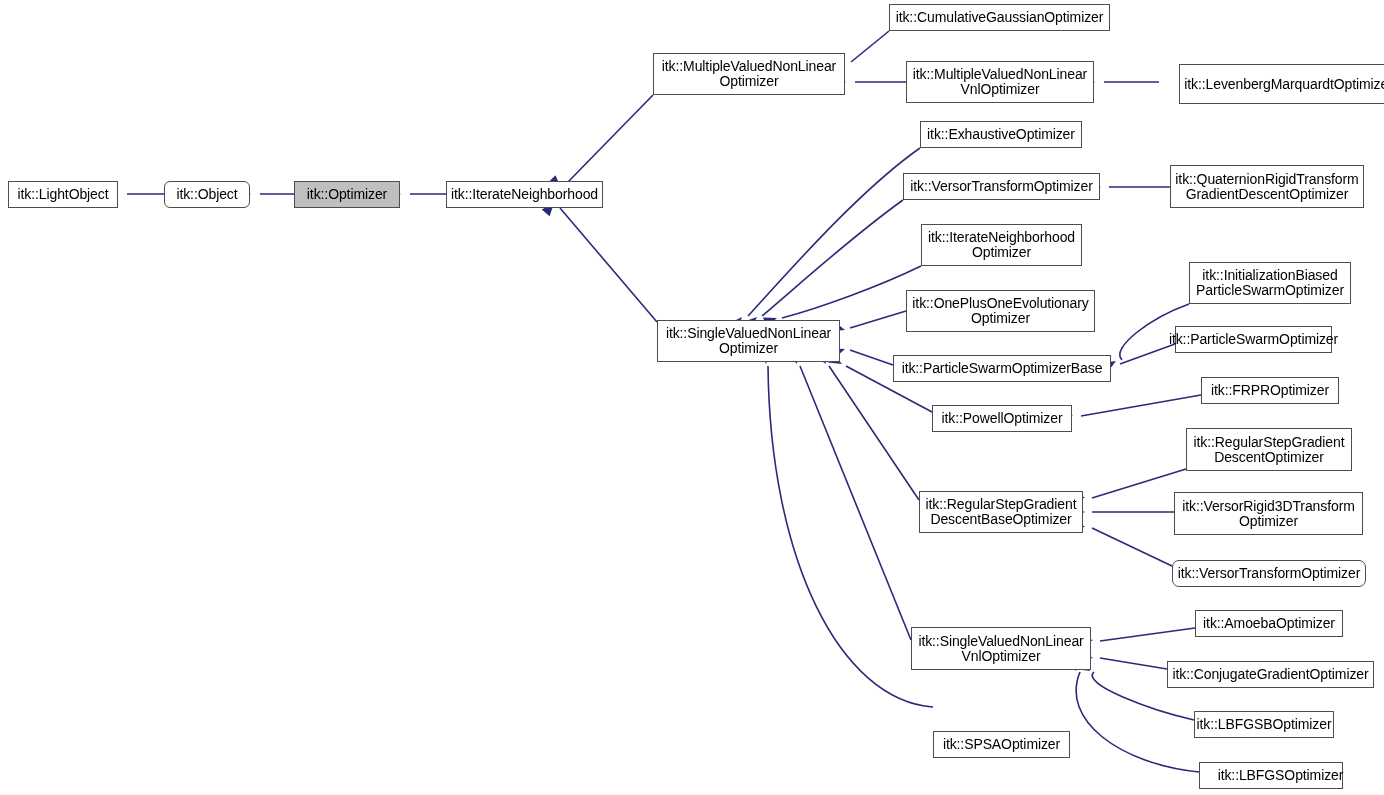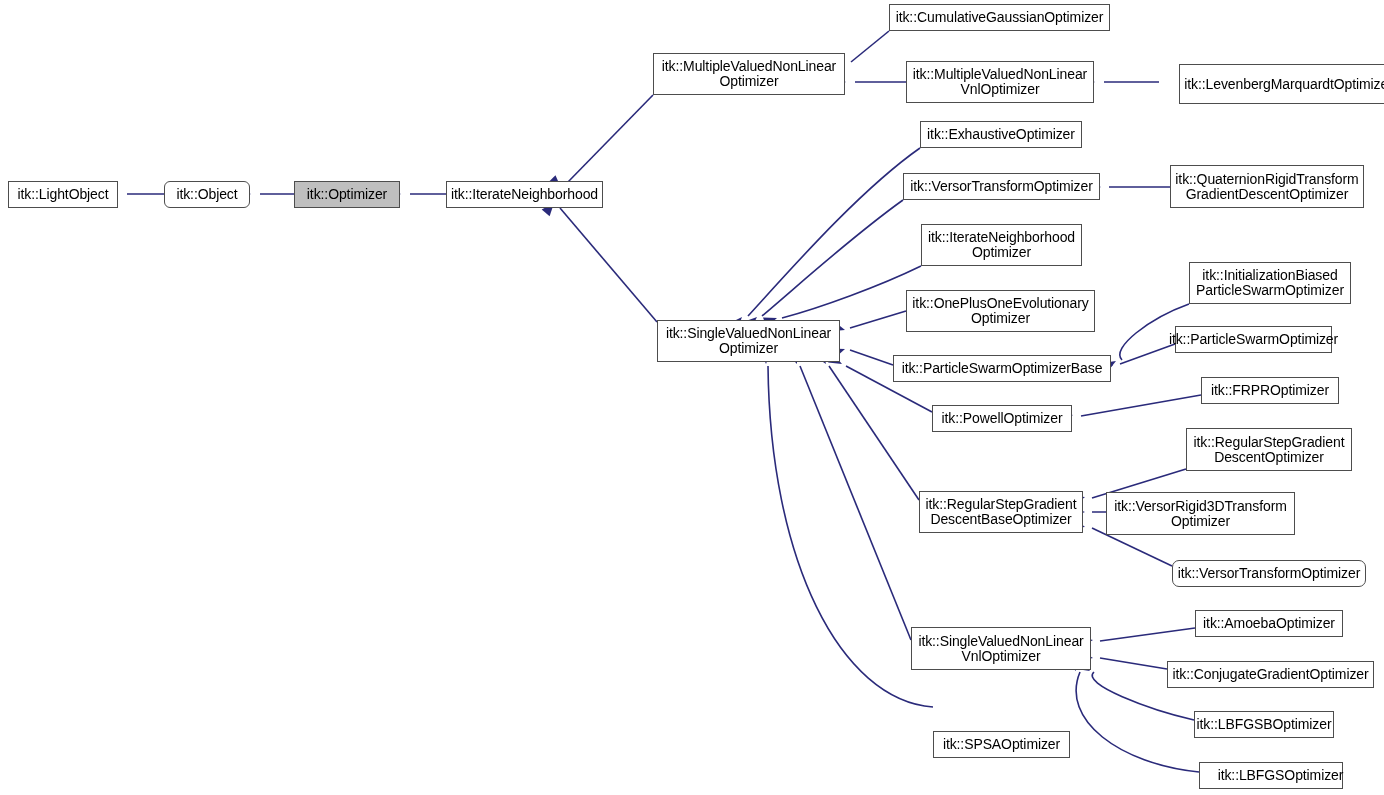--- a/index.html
+++ b/index.html
@@ -203,21 +203,21 @@
       <div class="node-box" style="left: 1189px; top: 262px; width: 162px; height: 42px; border-color: rgb(77, 77, 77); background: rgb(255, 255, 255);"><span>itk::InitializationBiased
 ParticleSwarmOptimizer</span></div>
       <div class="node-box" style="left: 893px; top: 355px; width: 218px; height: 27px; border-color: rgb(77, 77, 77); background: rgb(255, 255, 255);"><span>itk::ParticleSwarmOptimizerBase</span></div>
       <div class="node-box" style="left: 1175px; top: 326px; width: 157px; height: 27px; border-color: rgb(77, 77, 77); background: rgb(255, 255, 255);"><span>itk::ParticleSwarmOptimizer</span></div>
       <div class="node-box" style="left: 1201px; top: 377px; width: 138px; height: 27px; border-color: rgb(77, 77, 77); background: rgb(255, 255, 255);"><span>itk::FRPROptimizer</span></div>
       <div class="node-box" style="left: 932px; top: 405px; width: 140px; height: 27px; border-color: rgb(77, 77, 77); background: rgb(255, 255, 255);"><span>itk::PowellOptimizer</span></div>
       <div class="node-box" style="left: 919px; top: 491px; width: 164px; height: 42px; border-color: rgb(77, 77, 77); background: rgb(255, 255, 255);"><span>itk::RegularStepGradient
 DescentBaseOptimizer</span></div>
       <div class="node-box" style="left: 1186px; top: 428px; width: 166px; height: 43px; border-color: rgb(77, 77, 77); background: rgb(255, 255, 255);"><span>itk::RegularStepGradient
 DescentOptimizer</span></div>
-      <div class="node-box" style="left: 1106px; top: 492px; width: 189px; height: 43px; border-color: rgb(77, 77, 77); background: rgb(255, 255, 255);"><span>itk::VersorRigid3DTransform
+      <div class="node-box" style="left: 1174px; top: 492px; width: 189px; height: 43px; border-color: rgb(77, 77, 77); background: rgb(255, 255, 255);"><span>itk::VersorRigid3DTransform
 Optimizer</span></div>
       <div class="node-box" style="left: 1172px; top: 560px; width: 194px; height: 27px; border-color: rgb(77, 77, 77); background: rgb(255, 255, 255); border-radius: 7px;"><span>itk::VersorTransformOptimizer</span></div>
       <div class="node-box" style="left: 911px; top: 627px; width: 180px; height: 43px; border-color: rgb(77, 77, 77); background: rgb(255, 255, 255);"><span>itk::SingleValuedNonLinear
 VnlOptimizer</span></div>
       <div class="node-box" style="left: 1195px; top: 610px; width: 148px; height: 27px; border-color: rgb(77, 77, 77); background: rgb(255, 255, 255);"><span>itk::AmoebaOptimizer</span></div>
       <div class="node-box" style="left: 1167px; top: 661px; width: 207px; height: 27px; border-color: rgb(77, 77, 77); background: rgb(255, 255, 255);"><span>itk::ConjugateGradientOptimizer</span></div>
       <div class="node-box" style="left: 1194px; top: 711px; width: 140px; height: 27px; border-color: rgb(77, 77, 77); background: rgb(255, 255, 255);"><span>itk::LBFGSBOptimizer</span></div>
       <div class="node-box" style="left: 1199px; top: 762px; width: 144px; height: 27px; border-color: rgb(77, 77, 77); background: rgb(255, 255, 255); padding-left: 22px;"><span>itk::LBFGSOptimizer</span></div>
       <div class="node-box" style="left: 933px; top: 694px; width: 137px; height: 27px; border-color: rgb(77, 77, 77); background: rgb(255, 255, 255); margin-top: 37px;"><span>itk::SPSAOptimizer</span></div>
     </div>

